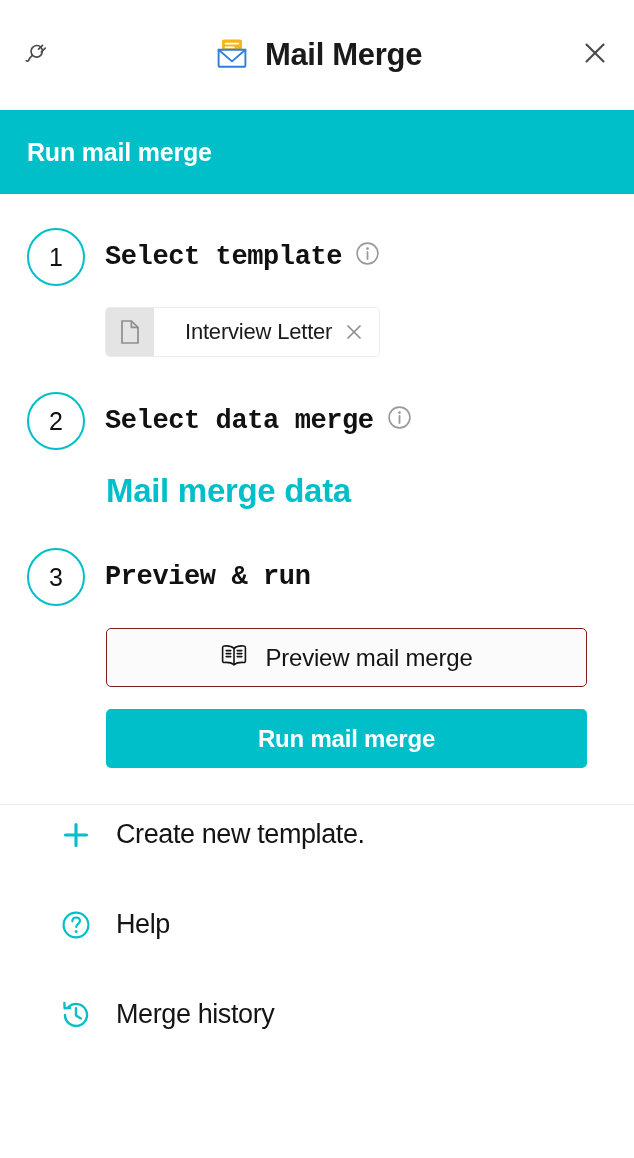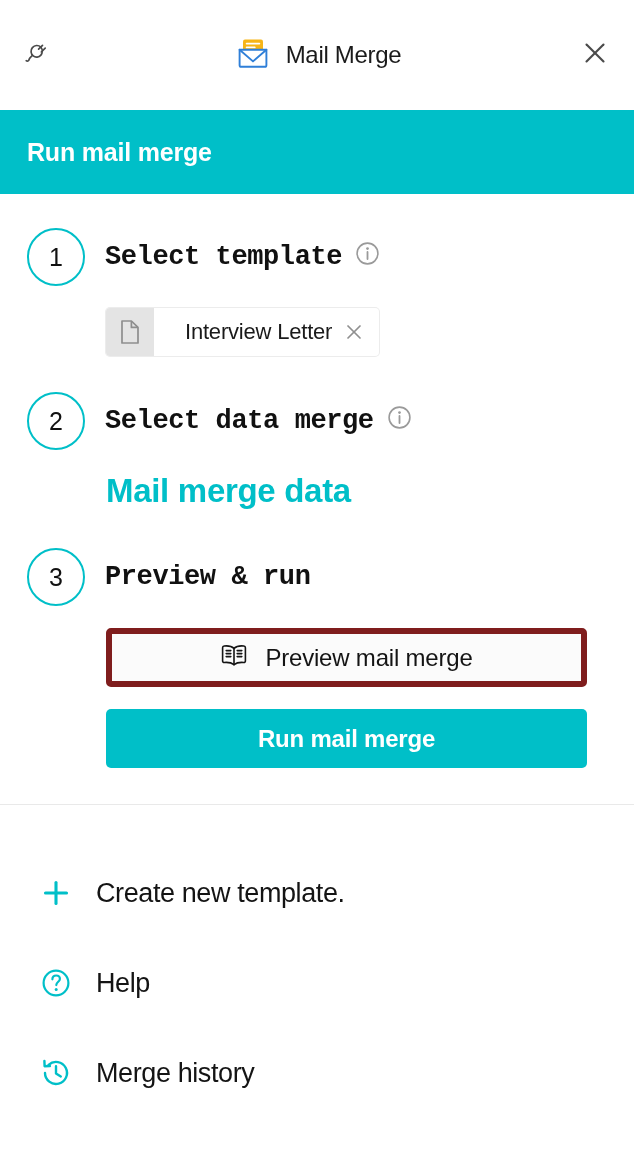--- a/index.html
+++ b/index.html
@@ -45,22 +45,22 @@
     align-items: center;
     justify-content: center;
     cursor: pointer;
   }
   .brand {
     display: flex;
     align-items: center;
     gap: 13px;
   }
   .brand-title {
-    font-size: 24px;
-    font-weight: 400;
+    font-size: 31px;
+    font-weight: 700;
     letter-spacing: -0.3px;
     color: #1a1a1a;
     text-align: right;
   }
 
   
   .section-bar {
     height: 84px;
     background: #00bfc8;
     display: flex;
@@ -175,21 +175,21 @@
     width: 481px;
     height: 59px;
     border-radius: 5px;
     font-size: 24px;
     letter-spacing: -0.2px;
     cursor: pointer;
     border: none;
   }
   .btn-secondary {
     background: #fbfbfb;
-    border: 6px solid #7f1d1d;
+    border: 1px solid #7f1d1d;
     color: #141414;
     font-weight: 500;
   }
   .btn-primary {
     background: #00bfc8;
     color: #ffffff;
     font-weight: 600;
     margin-top: 22px;
   }
 
@@ -197,24 +197,24 @@
   .divider {
     height: 1px;
     background: #e9e9e9;
     margin-top: 36px;
   }
 
   
   .menu { padding-top: 14px; }
   .menu-item {
     display: flex;
-    align-items: flex-end;
+    align-items: flex-start;
     gap: 22px;
     height: 90px;
-    padding-left: 38px;
+    padding-left: 58px;
     cursor: pointer;
   }
   .menu-icon {
     width: 36px;
     min-width: 36px;
     display: flex;
     align-items: center;
     justify-content: center;
   }
   .menu-label {

